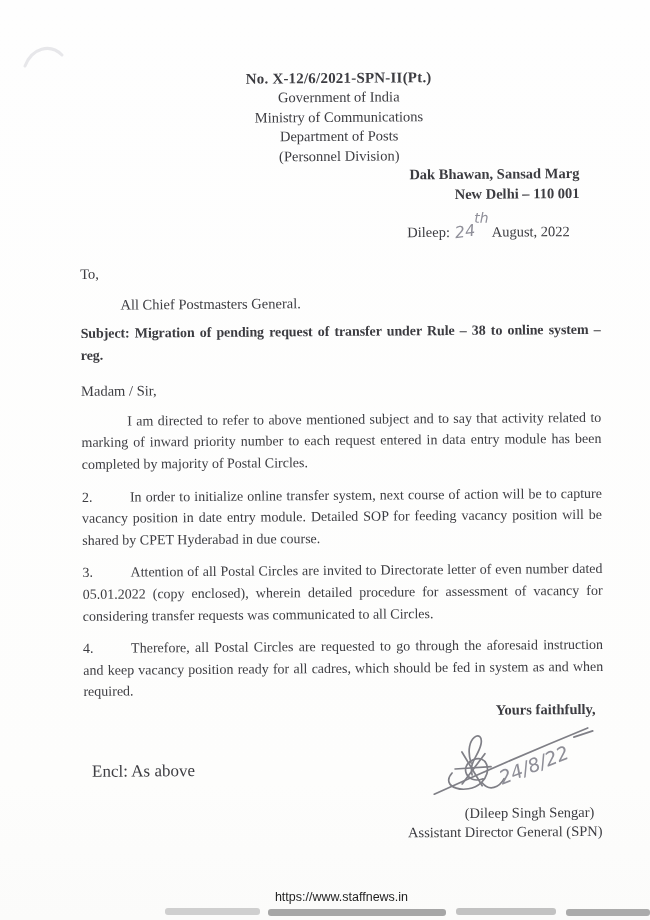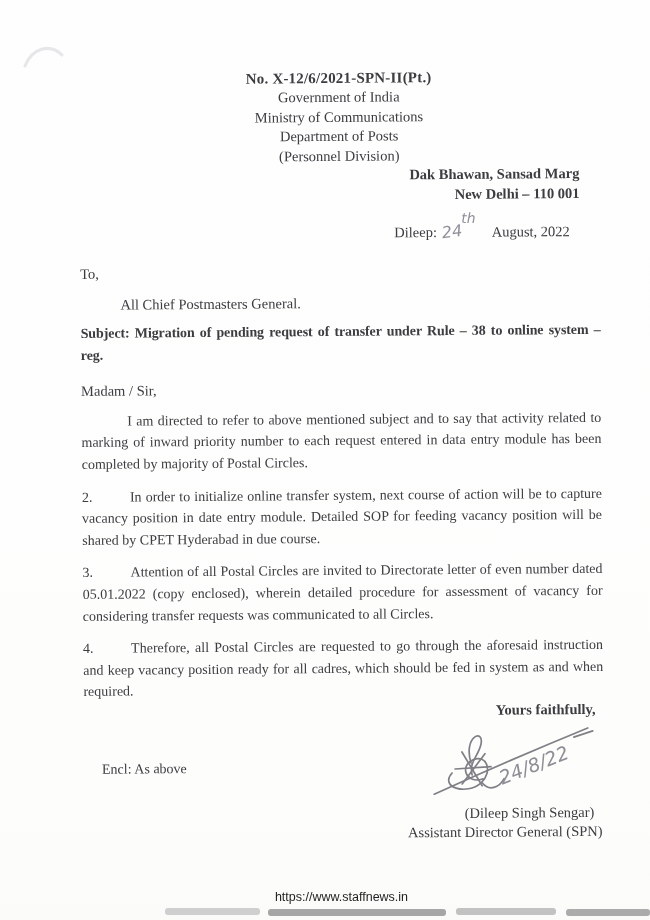--- a/index.html
+++ b/index.html
@@ -24,35 +24,35 @@
   .addr { text-align:right; margin-right:20px; font-size:14.5px; line-height:19.5px; font-weight:600; }
   .dated { text-align:right; margin:14px 30px 0 0; font-size:14.5px; }
   .hw-day {
     font-family:"DejaVu Sans",sans-serif; color:#8f8f99; font-size:16px;
     display:inline-block; transform:rotate(-7deg); margin-left:5px; font-style:italic;
   }
   .hw-sup {
     font-family:"DejaVu Sans",sans-serif; color:#8f8f99; font-size:14px;
     position:relative; top:-8px; left:-1px; font-style:italic;
   }
-  .date-rest { margin-left:15px; }
+  .date-rest { margin-left:2px; }
   .to { margin-top:22px; font-size:14.5px; }
   .recipient { margin-top:14px; padding-left:40px; font-size:14.5px; }
   .subject {
     margin-top:9px; font-weight:700; font-size:14px; line-height:22px;
     text-align:justify; letter-spacing:-0.1px;
   }
   .salutation { margin-top:16px; font-size:14.5px; }
   p.para { margin-top:11px; font-size:14px; line-height:21.6px; text-align:justify; }
   p.para.first { text-indent:46px; }
   .pnum { display:inline-block; width:48px; text-indent:0; }
   .closing { text-align:right; margin:2px 8px 0 0; font-weight:600; font-size:14.5px; }
   .sigarea { position:relative; height:86px; }
   .signature { position:absolute; right:0px; top:2px; }
-  .encl { position:absolute; left:18px; top:40px; font-size:14px; }
+  .encl { position:absolute; left:8px; top:40px; font-size:17px; }
   .sig-name { text-align:right; margin-right:10px; font-size:14.5px; }
   .sig-title { text-align:right; margin-right:2px; margin-top:2px; font-size:14.5px; }
   .footer-url {
     position:absolute; left:0; right:0; bottom:16px; text-align:center;
     font-family:"Liberation Sans","DejaVu Sans",sans-serif; font-size:12.5px; color:#1f1f1f;padding-left:33px;
   }
   .artifact-topleft { position:absolute; left:22px; top:40px; }
   .bar { position:absolute; height:7px; border-radius:3px; filter:blur(0.6px); }
   .bar.b1 { left:165px; width:95px;  bottom:5px; background:#cfcfcf; }
   .bar.b2 { left:268px; width:178px; bottom:4px; background:#a6a6a6; }

